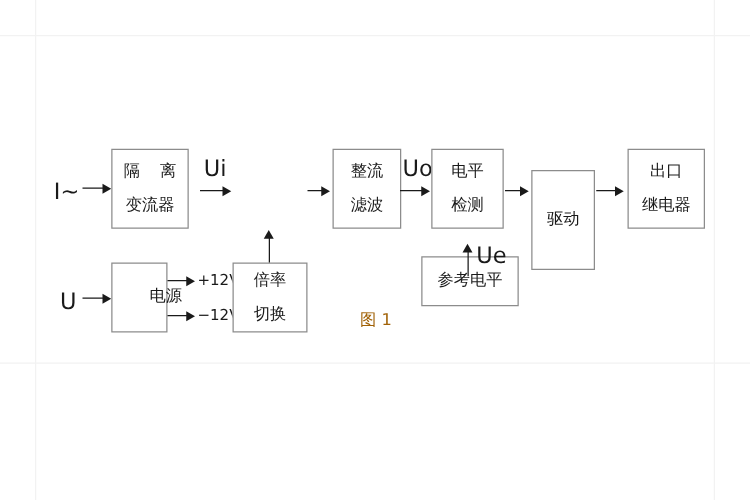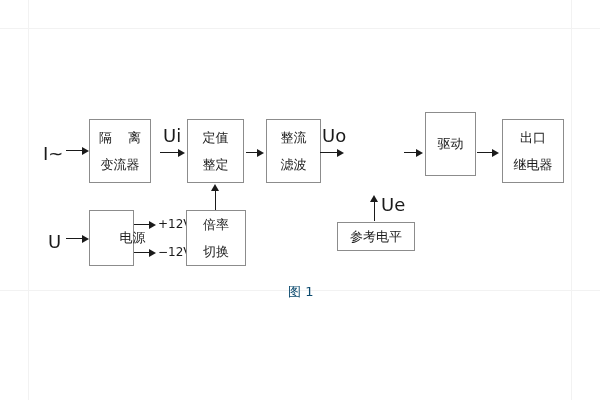--- a/index.html
+++ b/index.html
@@ -75,23 +75,22 @@
     border-left: 7px solid #1a1a1a;
   }
   .arrow-u {
     border-left: 4px solid transparent;
     border-right: 4px solid transparent;
     border-bottom: 7px solid #1a1a1a;
   }
   .caption {
     position: absolute;
     font-size: 13px;
-    color: #0c4a6e;
+    color: #a16207;
     white-space: nowrap;
-    margin-top: 36px;
   }
 </style>
 </head>
 <body>
 
 <div id="canvas">
 
   <div class="frame-line frame-v" style="left:28px;"></div>
   <div class="frame-line frame-v" style="left:571px;"></div>
   <div class="frame-line frame-h" style="top:28px;"></div>
@@ -103,42 +102,42 @@
 
   <div class="block spaced" style="left:89px; top:119px; width:62px; height:64px;">
     <span class="ln">隔 离</span>
     <span class="ln">变流器</span>
   </div>
 
   <div class="label" style="left:163px; top:125px;">Ui</div>
   <div class="conn conn-h" style="left:160px; top:152px; width:20px;"></div>
   <div class="arrow arrow-r" style="left:178px; top:149px;"></div>
 
-  <div class="block" style="left:187px; top:119px; width:57px; height:64px;">
-    <span class="ln">定值</span>
-    <span class="ln">整定</span>
-  </div>
 
   <div class="conn conn-h" style="left:246px; top:152px; width:13px;"></div>
   <div class="arrow arrow-r" style="left:257px; top:149px;"></div>
 
   <div class="block" style="left:266px; top:119px; width:55px; height:64px;">
     <span class="ln">整流</span>
     <span class="ln">滤波</span>
   </div>
 
   <div class="label" style="left:322px; top:125px;text-align:center;">Uo</div>
   <div class="conn conn-h" style="left:320px; top:152px; width:19px;"></div>
   <div class="arrow arrow-r" style="left:337px; top:149px;"></div>
 
+  <div class="block" style="left:345px; top:119px; width:58px; height:64px;">
+    <span class="ln">电平</span>
+    <span class="ln">检测</span>
+  </div>
 
   <div class="conn conn-h" style="left:404px; top:152px; width:14px;"></div>
   <div class="arrow arrow-r" style="left:416px; top:149px;"></div>
 
-  <div class="block one-line" style="left:425px; top:112px; width:51px; height:64px;">
+  <div class="block one-line" style="left:425px; top:136px; width:51px; height:80px;">
     <span class="ln">驱动</span>
   </div>
 
   <div class="conn conn-h" style="left:477px; top:152px; width:17px;"></div>
   <div class="arrow arrow-r" style="left:492px; top:149px;"></div>
 
   <div class="block" style="left:502px; top:119px; width:62px; height:64px;">
     <span class="ln">出口</span>
     <span class="ln">继电器</span>
   </div>
@@ -160,21 +159,21 @@
   <div class="label small" style="left:158px; top:245px;">−12V</div>
 
   <div class="block" style="left:186px; top:210px; width:60px; height:56px;">
     <span class="ln">倍率</span>
     <span class="ln">切换</span>
   </div>
 
   <div class="conn conn-v" style="left:215px; top:190px; height:20px;"></div>
   <div class="arrow arrow-u" style="left:211px; top:184px;"></div>
 
-  <div class="block one-line" style="left:337px; top:222px; width:78px; height:29px;">
+  <div class="block one-line" style="left:337px; top:205px; width:78px; height:40px;">
     <span class="ln">参考电平</span>
   </div>
 
   <div class="conn conn-v" style="left:374px; top:200px; height:21px;"></div>
   <div class="arrow arrow-u" style="left:370px; top:195px;"></div>
   <div class="label" style="left:381px; top:194px;">Ue</div>
 
   <div class="caption" style="left:288px; top:247px;">图 1</div>
 
 </div>

